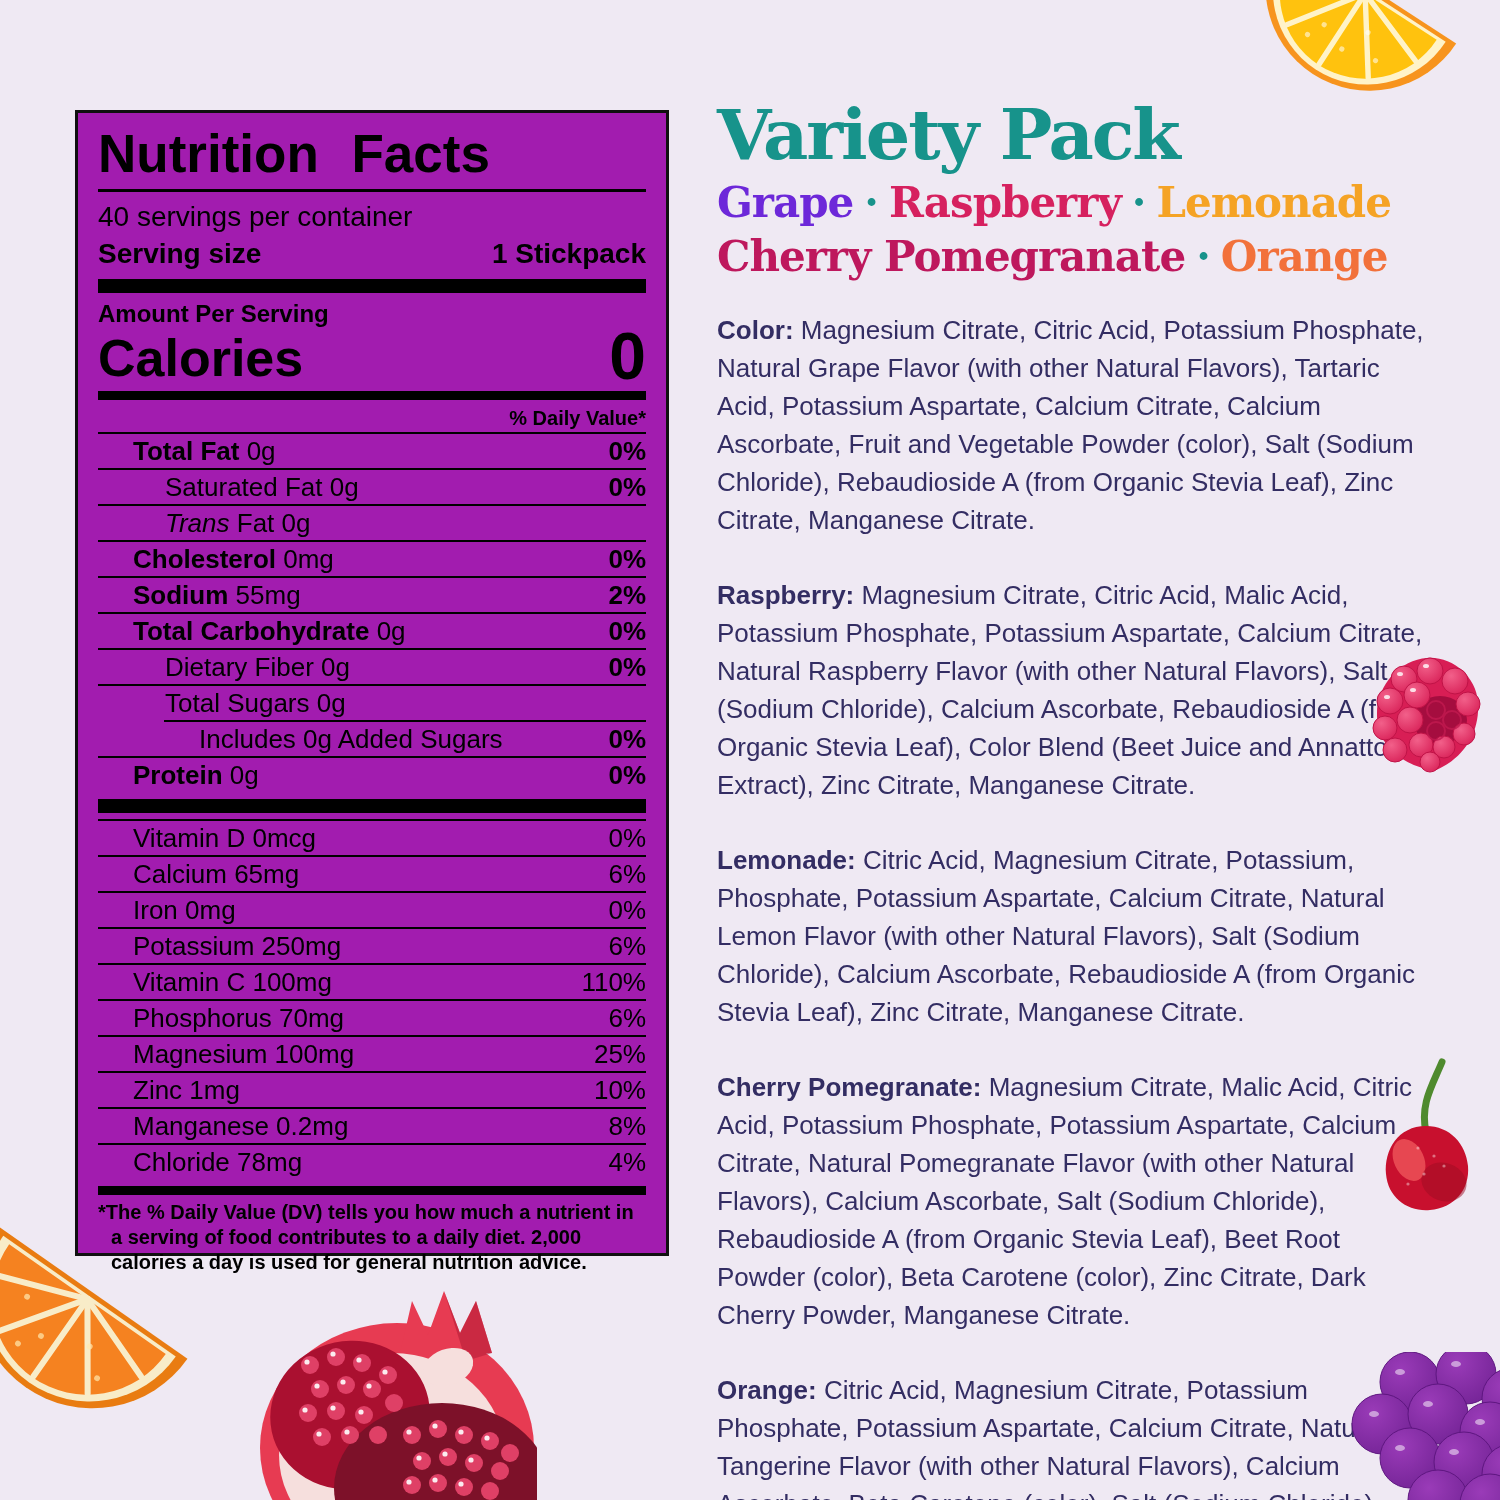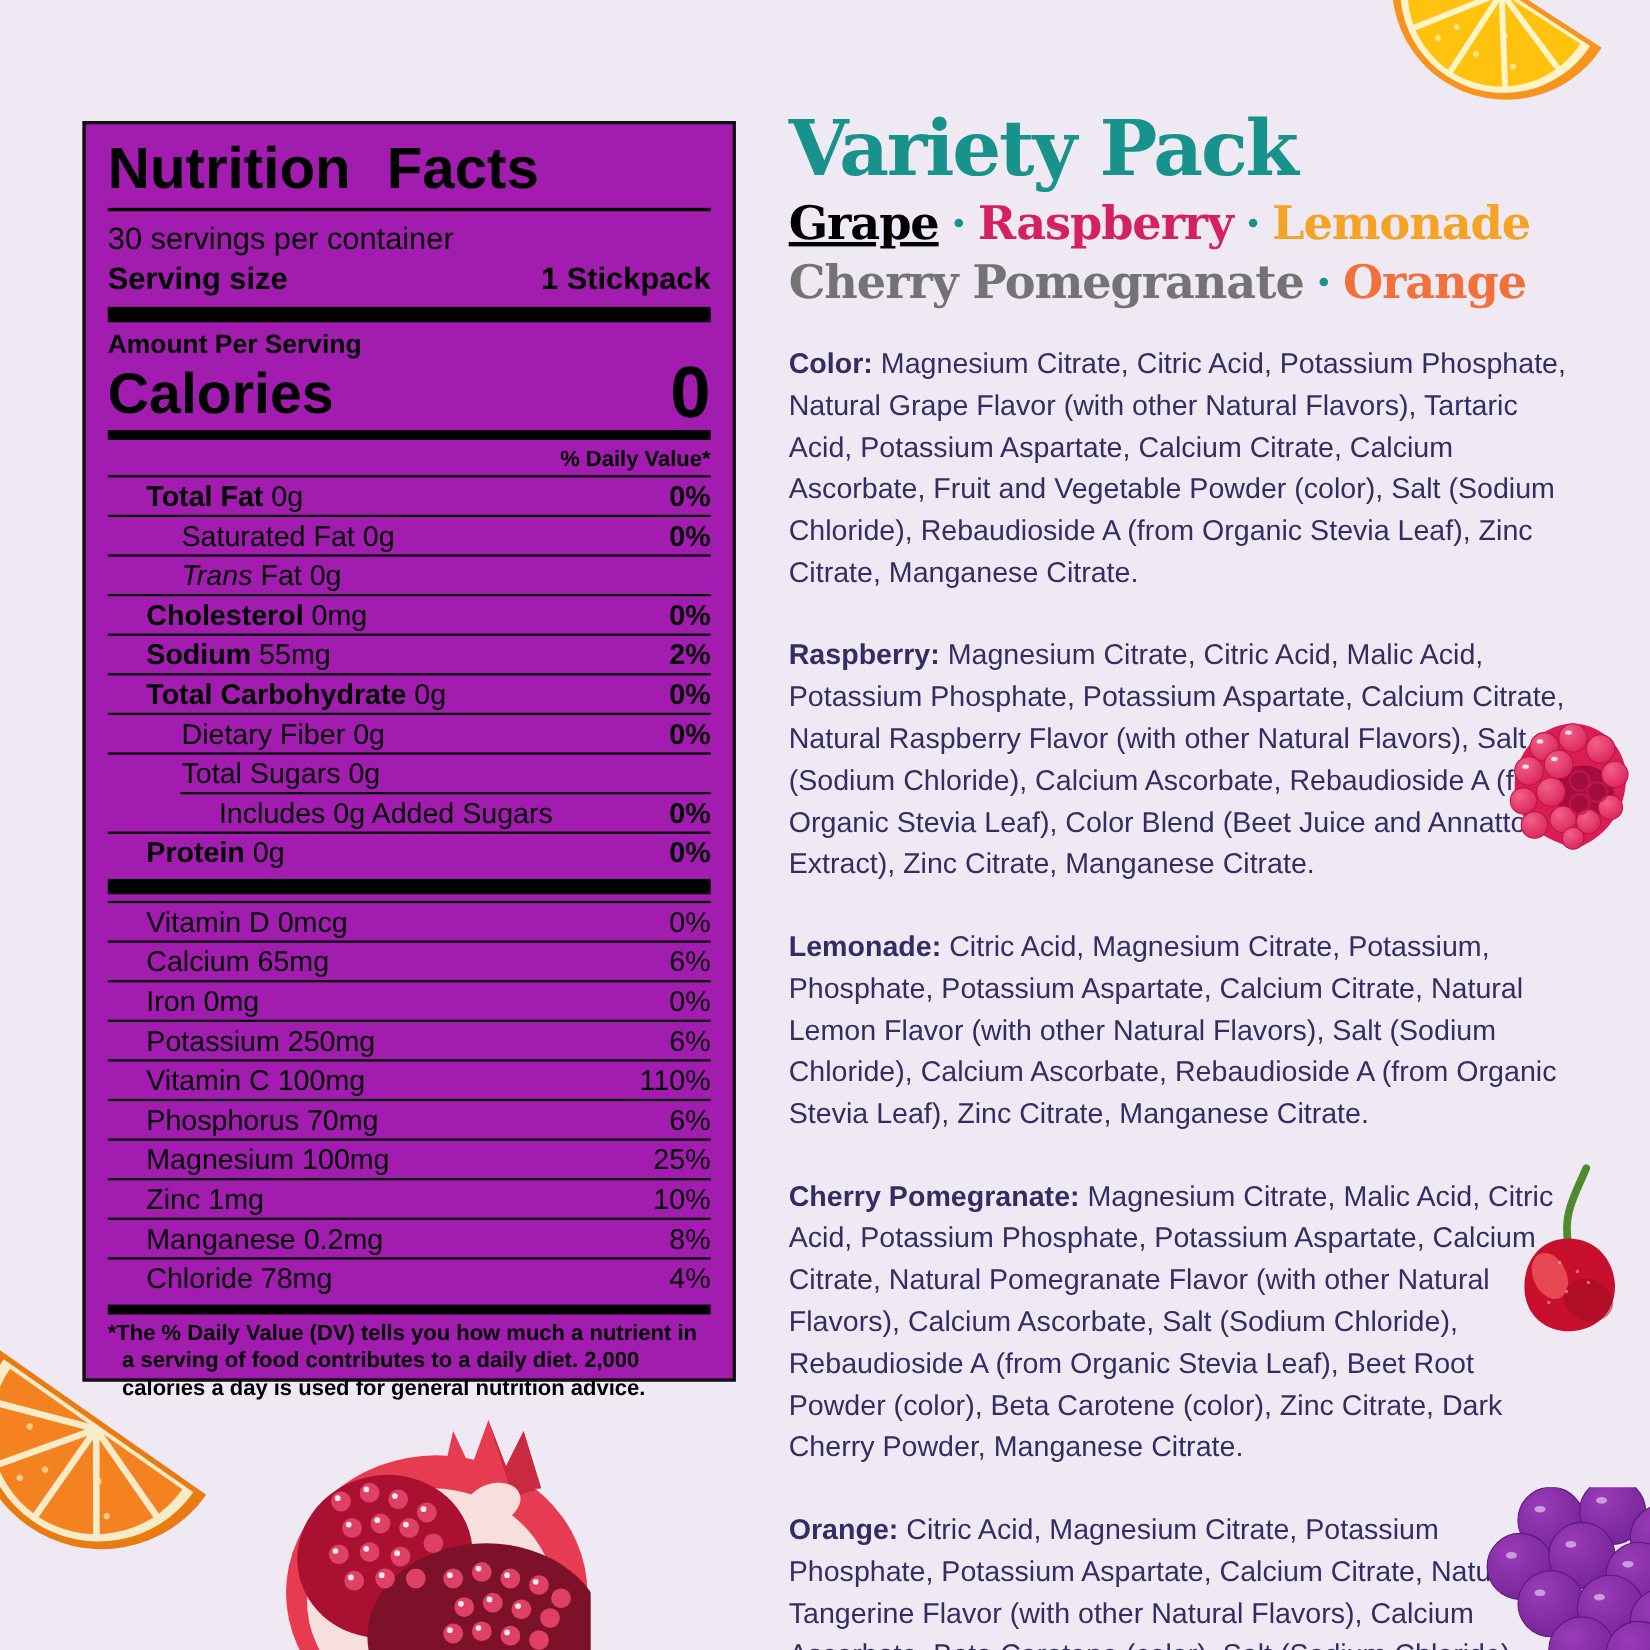--- a/index.html
+++ b/index.html
@@ -50,21 +50,21 @@
   #pomegranate{left:252px;top:1283px;width:285px;}
 </style>
 </head>
 <body>
 
 <div class="canvas" style="background: rgb(239, 233, 243);">
 
   <section class="label">
     <h1 class="nf-title">Nutrition Facts</h1>
     <div class="title-rule"></div>
-    <div class="servings">30 servings per container</div>
+    <div class="servings">40 servings per container</div>
     <div class="ssrow">
       <span>Serving size</span>
       <span>1 Stickpack</span>
     </div>
     <div class="bar bar13"></div>
     <div class="aps">Amount Per Serving</div>
     <div class="calrow">
       <div class="cal">Calories</div>
       <div class="calval">0</div>
     </div>
@@ -174,22 +174,22 @@
           <span class="nname">Chloride 78mg</span>
           <span>4%</span>
         </div>
       </div>
     <div class="bar bar8"></div>
     <p class="footnote">*The % Daily Value (DV) tells you how much a nutrient in a serving of food contributes to a daily diet. 2,000 calories a day is used for general nutrition advice.</p>
   </section>
 
   <section class="right" style="color: rgb(51, 45, 99);">
     <h2 class="vp-title" style="color: rgb(23, 147, 139);">Variety Pack</h2>
-    <div class="flavors" id="flavor-line-1"><span style="color: #000000; text-decoration: underline;">Grape</span><span class="dot" style="color: rgb(23, 147, 139);">·</span><span style="color: rgb(214, 33, 95);">Raspberry</span><span class="dot" style="color: rgb(23, 147, 139);">·</span><span style="color: rgb(245, 163, 37);">Lemonade</span></div>
-    <div class="flavors" id="flavor-line-2"><span style="color: #737373;">Cherry Pomegranate</span><span class="dot" style="color: rgb(23, 147, 139);">·</span><span style="color: rgb(242, 113, 59);">Orange</span></div>
+    <div class="flavors" id="flavor-line-1"><span style="color: #6d28d9;">Grape</span><span class="dot" style="color: rgb(23, 147, 139);">·</span><span style="color: rgb(214, 33, 95);">Raspberry</span><span class="dot" style="color: rgb(23, 147, 139);">·</span><span style="color: rgb(245, 163, 37);">Lemonade</span></div>
+    <div class="flavors" id="flavor-line-2"><span style="color: #be185d;">Cherry Pomegranate</span><span class="dot" style="color: rgb(23, 147, 139);">·</span><span style="color: rgb(242, 113, 59);">Orange</span></div>
     <div class="ing" id="ingredients">
         <p><b>Color:</b> Magnesium Citrate, Citric Acid, Potassium Phosphate, Natural Grape Flavor (with other Natural Flavors), Tartaric Acid, Potassium Aspartate, Calcium Citrate, Calcium Ascorbate, Fruit and Vegetable Powder (color), Salt (Sodium Chloride), Rebaudioside A (from Organic Stevia Leaf), Zinc Citrate, Manganese Citrate.</p>
         <p><b>Raspberry:</b> Magnesium Citrate, Citric Acid, Malic Acid, Potassium Phosphate, Potassium Aspartate, Calcium Citrate, Natural Raspberry Flavor (with other Natural Flavors), Salt (Sodium Chloride), Calcium Ascorbate, Rebaudioside A (from Organic Stevia Leaf), Color Blend (Beet Juice and Annatto Extract), Zinc Citrate, Manganese Citrate.</p>
         <p><b>Lemonade:</b> Citric Acid, Magnesium Citrate, Potassium, Phosphate, Potassium Aspartate, Calcium Citrate, Natural Lemon Flavor (with other Natural Flavors), Salt (Sodium Chloride), Calcium Ascorbate, Rebaudioside A (from Organic Stevia Leaf), Zinc Citrate, Manganese Citrate.</p>
         <p><b>Cherry Pomegranate:</b> Magnesium Citrate, Malic Acid, Citric Acid, Potassium Phosphate, Potassium Aspartate, Calcium Citrate, Natural Pomegranate Flavor (with other Natural Flavors), Calcium Ascorbate, Salt (Sodium Chloride), Rebaudioside A (from Organic Stevia Leaf), Beet Root Powder (color), Beta Carotene (color), Zinc Citrate, Dark Cherry Powder, Manganese Citrate.</p>
         <p><b>Orange:</b> Citric Acid, Magnesium Citrate, Potassium Phosphate, Potassium Aspartate, Calcium Citrate, Natural Tangerine Flavor (with other Natural Flavors), Calcium Ascorbate, Beta Carotene (color), Salt (Sodium Chloride), Rebaudioside A (from Organic Stevia Leaf), Beet Juice Concentrate (color), Zinc Citrate, Manganese Citrate.</p>
       </div>
   </section>
 
   <svg id="lemon-slice" class="fruit" viewBox="0 0 200 112">

